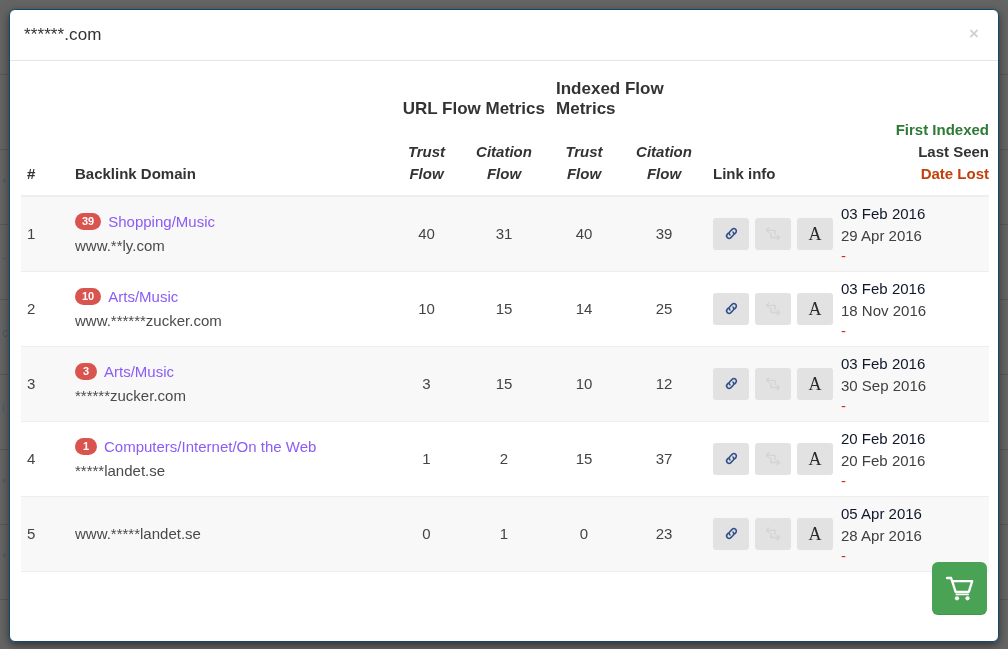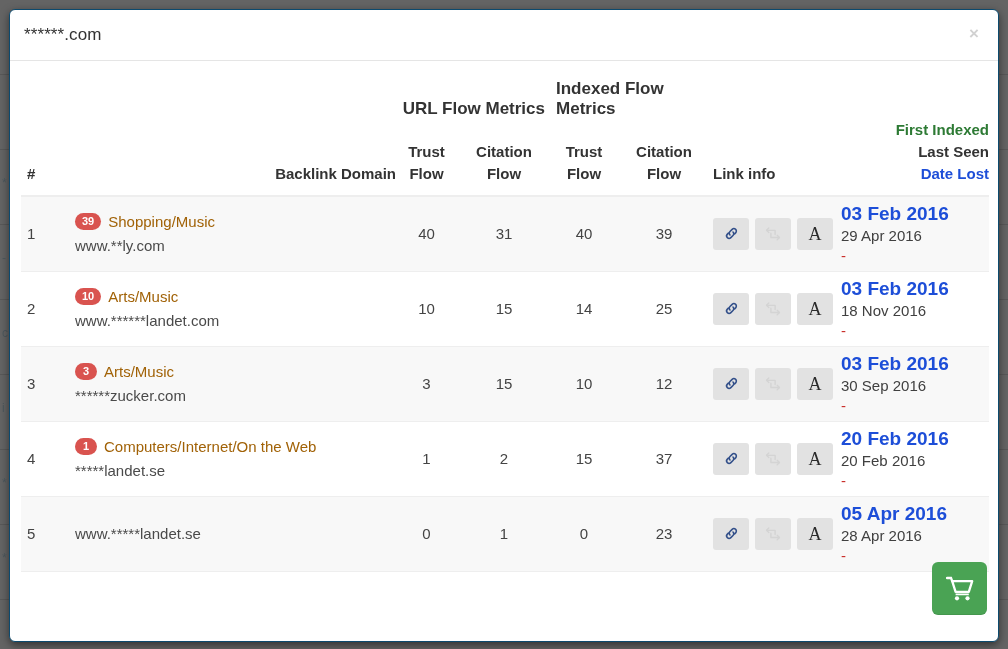--- a/index.html
+++ b/index.html
@@ -118,28 +118,28 @@
   .colhead th {
     font-size: 15px;
     font-weight: bold;
     color: #333333;
     vertical-align: bottom;
     padding: 0 0 10px 0;
     line-height: 22px;
     border-bottom: 2px solid #eeeeee;
   }
   .colhead th.h-num  { text-align: left; padding-left: 6px; }
-  .colhead th.h-dom  { text-align: right; padding-left: 2px; }
-  .colhead th.h-met  { text-align: center; padding-right: 14px; }
+  .colhead th.h-dom  { text-align: left; padding-left: 2px; }
+  .colhead th.h-met  { text-align: center; padding-right: 14px; font-style: italic; }
   .colhead th.h-link { text-align: left; padding-left: 2px; }
   .colhead th.h-date { text-align: right; padding-left: 2px; }
 
   .hd-line-green { color: #2d7a34; display: block; }
   .hd-line-dark  { color: #333333; display: block; }
-  .hd-line-red   { color: #1d4ed8; display: block; }
+  .hd-line-red   { color: #c2410c; display: block; }
 
   tbody tr.row-odd  { background: #f8f8f8; }
   tbody tr.row-even { background: #ffffff; }
   tbody tr { border-bottom: 1px solid #eeeeee; }
 
   tbody td {
     height: 75px;
     vertical-align: middle;
     font-size: 15px;
     color: #4a4a4a;
@@ -164,21 +164,21 @@
     padding: 2px 7px 3px 7px;
     background: #d9534f;
     background: #d9534f;
     color: #ffffff;
     font-size: 11px;
     font-weight: bold;
     border-radius: 10px;
     line-height: 12px;
     text-align: center;
   }
-  .cat-text { font-size: 15px; color: #a16207; }
+  .cat-text { font-size: 15px; color: #8b5cf6; }
   .dom-url  { font-size: 15px; color: #4a4a4a; line-height: 20px; }
 
   .icon-group { display: flex; gap: 6px; }
   .icon-btn {
     width: 36px; height: 32px;
     background: #e2e2e2;
     border: none;
     border-radius: 3px;
     display: flex;
     align-items: center;
@@ -188,21 +188,21 @@
   }
   .icon-btn.disabled { cursor: default; }
   .icon-btn .letter {
     font-family: "Liberation Serif", serif;
     font-size: 18px;
     color: #2b2b2b;
     line-height: 18px;
   }
 
   .date-stack { line-height: 22px; }
-  .d-first { color: #1d4ed8; font-size: 19px; display: block; font-weight: bold; }
+  .d-first { color: #0f172a; font-size: 15px; display: block; }
   .d-last  { color: #404040; font-size: 15px; display: block; }
   .d-lost  { color: #c9302c; font-size: 15px; display: block; line-height: 17px; }
 
   .cart-wrap {
     position: absolute;
     right: 11px;
     bottom: 26px;
   }
   .cart-btn {
     width: 55px; height: 53px;
@@ -329,21 +329,21 @@
       </div>
     </td>
           </tr>
           <tr class="row-even">
     <td class="t-num">2</td>
     <td class="t-dom">
       <div class="dom-cat-line">
                 <span class="badge">10</span>
                 <span class="cat-text">Arts/Music</span>
               </div>
-      <div class="dom-url">www.******landet.com</div>
+      <div class="dom-url">www.******zucker.com</div>
     </td>
     <td class="t-met">10</td>
     <td class="t-met">15</td>
     <td class="t-met">14</td>
     <td class="t-met">25</td>
     <td class="t-link">
       <div class="icon-group">
         <button class="icon-btn">
                   <svg width="15" height="15" viewBox="0 0 16 16">
   <path d="M6.4 9.6 a2.6 2.6 0 0 1 0-3.7 l2.3-2.3 a2.6 2.6 0 0 1 3.7 3.7 l-1.1 1.1" stroke="#33508a" stroke-width="1.7" fill="none" stroke-linecap="round"></path>

